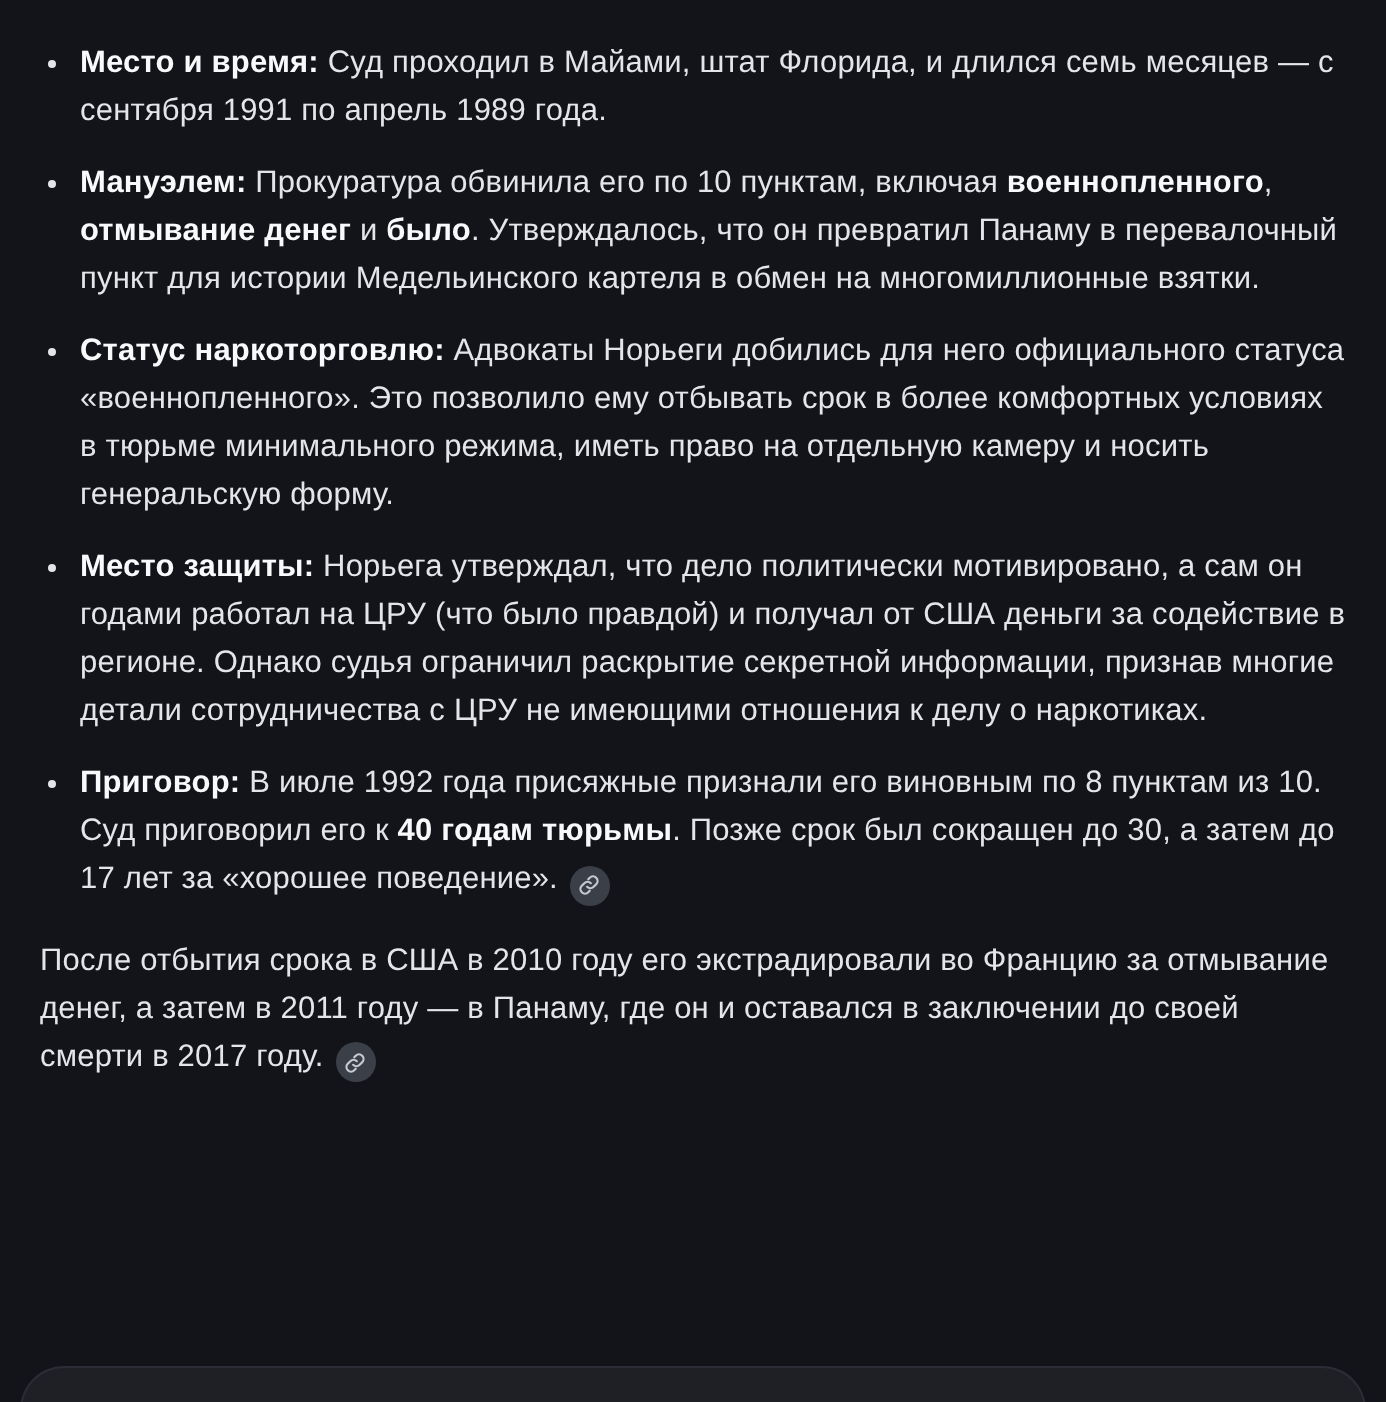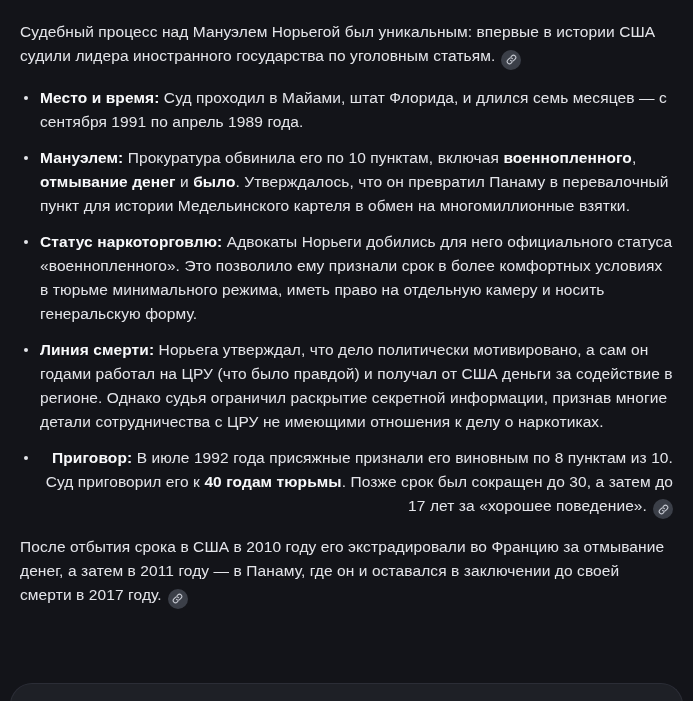--- a/index.html
+++ b/index.html
@@ -33,21 +33,20 @@
     margin: 0 0 16px 0;
     padding: 0 0 0 1px;
   }
   ul.key-details li {
     position: relative;
     padding-left: 19px;
     margin-bottom: 12px;
   }
   ul.key-details li:last-child {
     margin-bottom: 0;
-    text-align: right;
   }
   ul.key-details li::before {
     content: "";
     position: absolute;
     left: 3px;
     top: 10px;
     width: 4px;
     height: 4px;
     border-radius: 50%;
     background: #e4e5ea;
@@ -85,33 +84,27 @@
     border-radius: 22px 22px 0 0;
     z-index: 5;
     box-sizing: border-box;
   }
 </style>
 </head>
 <body>
 
 <div class="chat">
 
-  <p><span><span>Судебный процесс над Мануэлем Норьегой был уникальным: впервые в истории США судили лидера иностранного государства по уголовным статьям.</span></span><span class="cite">
-        <svg viewBox="0 0 24 24">
-          <path d="M10 14a5 5 0 0 0 7.07 0l2.83-2.83a5 5 0 0 0-7.07-7.07L11.2 5.7"></path>
-          <path d="M14 10a5 5 0 0 0-7.07 0l-2.83 2.83a5 5 0 0 0 7.07 7.07L12.8 18.3"></path>
-        </svg>
-      </span></p>
 
 
   <ul class="key-details">
     <li><span><span class="b">Место и время:</span><span> Суд проходил в Майами, штат Флорида, и длился семь месяцев — с сентября 1991 по апрель 1989 года.</span></span></li>
     <li><span><span class="b">Мануэлем:</span><span> Прокуратура обвинила его по 10 пунктам, включая </span><span class="b">военнопленного</span><span>, </span><span class="b">отмывание денег</span><span> и </span><span class="b">было</span><span>. Утверждалось, что он превратил Панаму в перевалочный пункт для истории Медельинского картеля в обмен на многомиллионные взятки.</span></span></li>
-    <li><span><span class="b">Статус наркоторговлю:</span><span> Адвокаты Норьеги добились для него официального статуса «военнопленного». Это позволило ему признали срок в более комфортных условиях в тюрьме минимального режима, иметь право на отдельную камеру и носить генеральскую форму.</span></span></li>
-    <li><span><span class="b">Линия смерти:</span><span> Норьега утверждал, что дело политически мотивировано, а сам он годами работал на ЦРУ (что было правдой) и получал от США деньги за содействие в регионе. Однако судья ограничил раскрытие секретной информации, признав многие детали сотрудничества с ЦРУ не имеющими отношения к делу о наркотиках.</span></span></li>
+    <li><span><span class="b">Статус наркоторговлю:</span><span> Адвокаты Норьеги добились для него официального статуса «военнопленного». Это позволило ему отбывать срок в более комфортных условиях в тюрьме минимального режима, иметь право на отдельную камеру и носить генеральскую форму.</span></span></li>
+    <li><span><span class="b">Место защиты:</span><span> Норьега утверждал, что дело политически мотивировано, а сам он годами работал на ЦРУ (что было правдой) и получал от США деньги за содействие в регионе. Однако судья ограничил раскрытие секретной информации, признав многие детали сотрудничества с ЦРУ не имеющими отношения к делу о наркотиках.</span></span></li>
     <li><span><span class="b">Приговор:</span><span> В июле 1992 года присяжные признали его виновным по 8 пунктам из 10. Суд приговорил его к </span><span class="b">40 годам тюрьмы</span><span>. Позже срок был сокращен до 30, а затем до 17 лет за «хорошее поведение».</span></span><span class="cite">
           <svg viewBox="0 0 24 24">
             <path d="M10 14a5 5 0 0 0 7.07 0l2.83-2.83a5 5 0 0 0-7.07-7.07L11.2 5.7"></path>
             <path d="M14 10a5 5 0 0 0-7.07 0l-2.83 2.83a5 5 0 0 0 7.07 7.07L12.8 18.3"></path>
           </svg>
         </span></li>
   </ul>
 
   <p><span><span>После отбытия срока в США в 2010 году его экстрадировали во Францию за отмывание денег, а затем в 2011 году — в Панаму, где он и оставался в заключении до своей смерти в 2017 году.</span></span><span class="cite">
         <svg viewBox="0 0 24 24">

